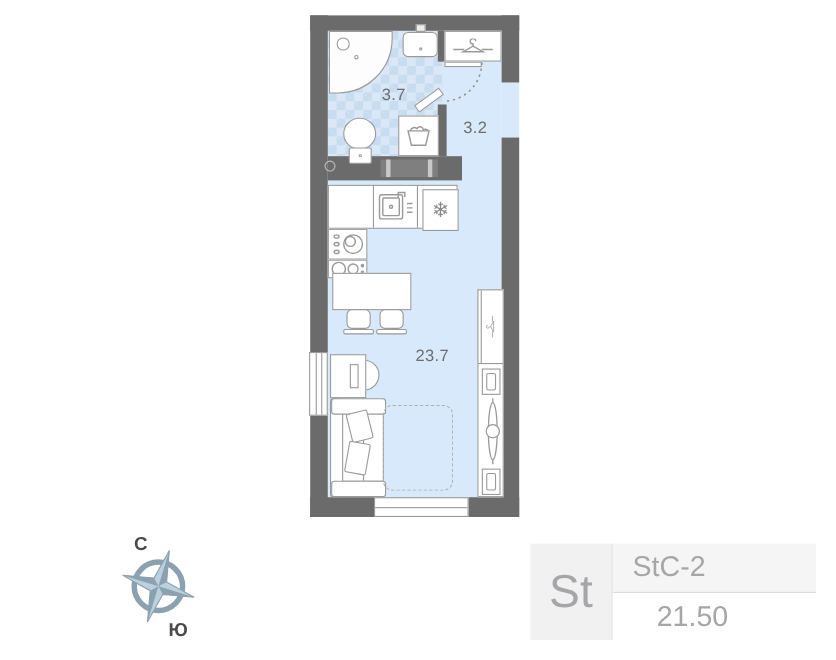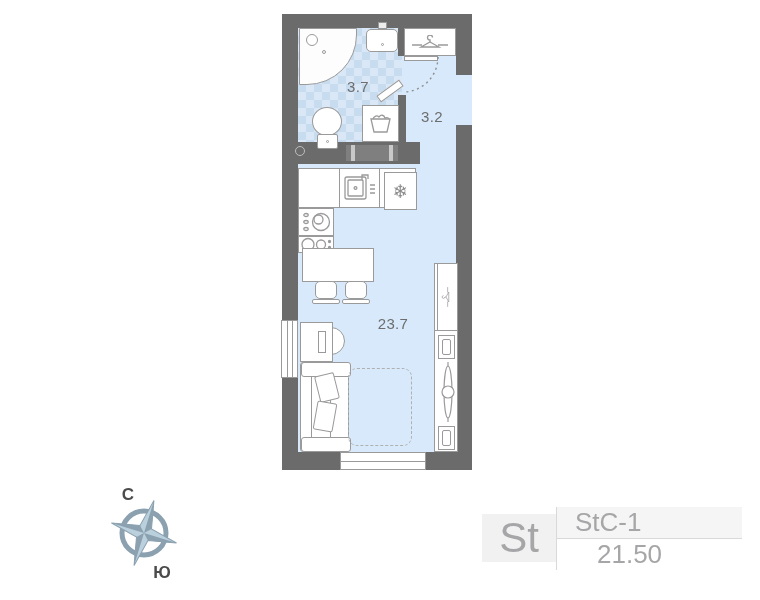--- a/index.html
+++ b/index.html
@@ -19,21 +19,21 @@
       linear-gradient(45deg, var(--tile-dark) 25%, transparent 25%, transparent 75%, var(--tile-dark) 75%),
       linear-gradient(45deg, var(--tile-dark) 25%, transparent 25%, transparent 75%, var(--tile-dark) 75%);
     background-size:16px 16px;
     background-position:0 0, 8px 8px;
   }
   .furn{background:#fff;border:1px solid var(--outline);}
   .area-label{color:var(--label-text);font-size:15px;letter-spacing:.3px;text-align:center;width:44px;}
   .compass-letter{color:#4b4b4b;font-size:17px;font-weight:bold;width:18px;text-align:center;}
   .drawer:after{content:"";position:absolute;left:3px;top:3px;right:3px;bottom:3px;border:1px solid var(--outline);border-radius:2px;}
   .seat{border-radius:5px;}
-  .card{display:flex;overflow:hidden;align-items:center;}
+  .card{display:flex;overflow:hidden;}
   .card-left{width:74px;background:var(--card-bg);display:flex;align-items:center;justify-content:center;
              color:var(--card-text);font-size:42px;font-weight:300;}
   .card-right{flex:1;border-left:1px solid var(--card-divider);display:flex;flex-direction:column;}
   .card-row{flex:1;display:flex;align-items:center;padding-left:18px;color:var(--card-text);font-size:26px;}
   .card-row.top{background:var(--card-row-bg);}
   .card-row.bottom{background:#fff;border-top:1px solid var(--card-divider);padding-left:40px;}
   svg{display:block;}
 </style>
 </head>
 <body>
@@ -175,18 +175,18 @@
     <g transform="rotate(17 38 37)">
       <path d="M38,3 L44,31 L72,37 L44,43 L38,71 L32,43 L4,37 L32,31 Z" fill="var(--compass-light)" stroke="var(--compass-main)" stroke-width="1"></path>
       <path d="M38,3 L44,31 L38,37 Z M72,37 L44,43 L38,37 Z M38,71 L32,43 L38,37 Z M4,37 L32,31 L38,37 Z" fill="var(--compass-main)"></path>
     </g>
   </svg>
   <div class="abs compass-letter" style="left:153px;top:563px;">Ю</div>
 
   <div class="abs card" style="left:482px;top:494px;width:260px;height:88px;">
     <div class="card-left">St</div>
     <div class="card-right">
-      <div class="card-row top">StC-1</div>
+      <div class="card-row top">StC-2</div>
       <div class="card-row bottom">21.50</div>
     </div>
   </div>
 
 </div>
 
 </body></html>

